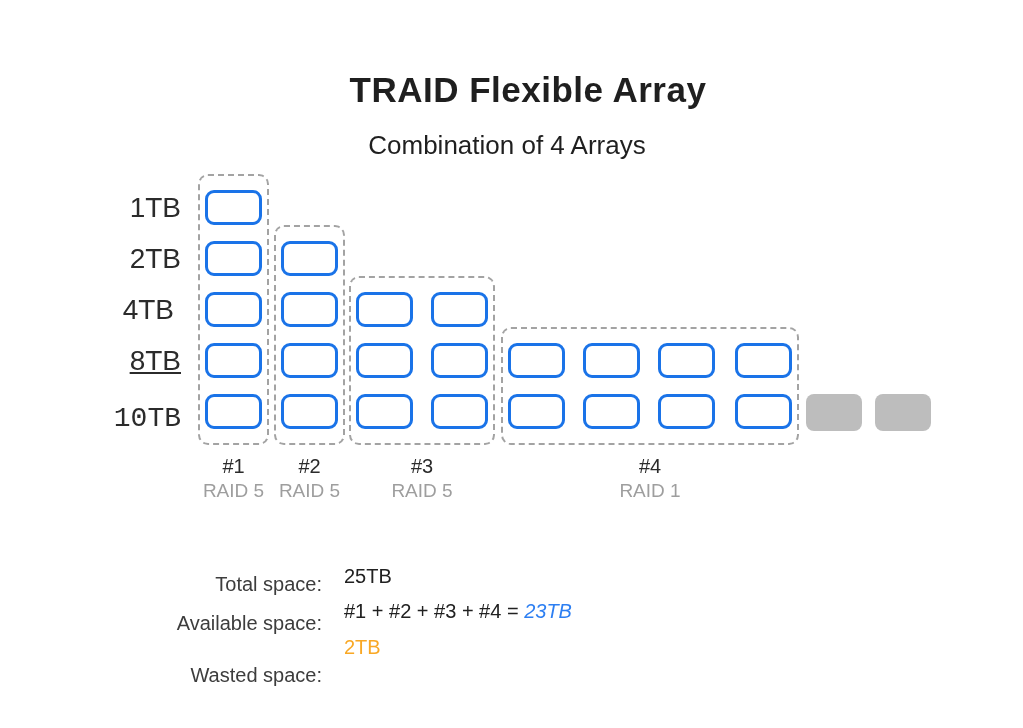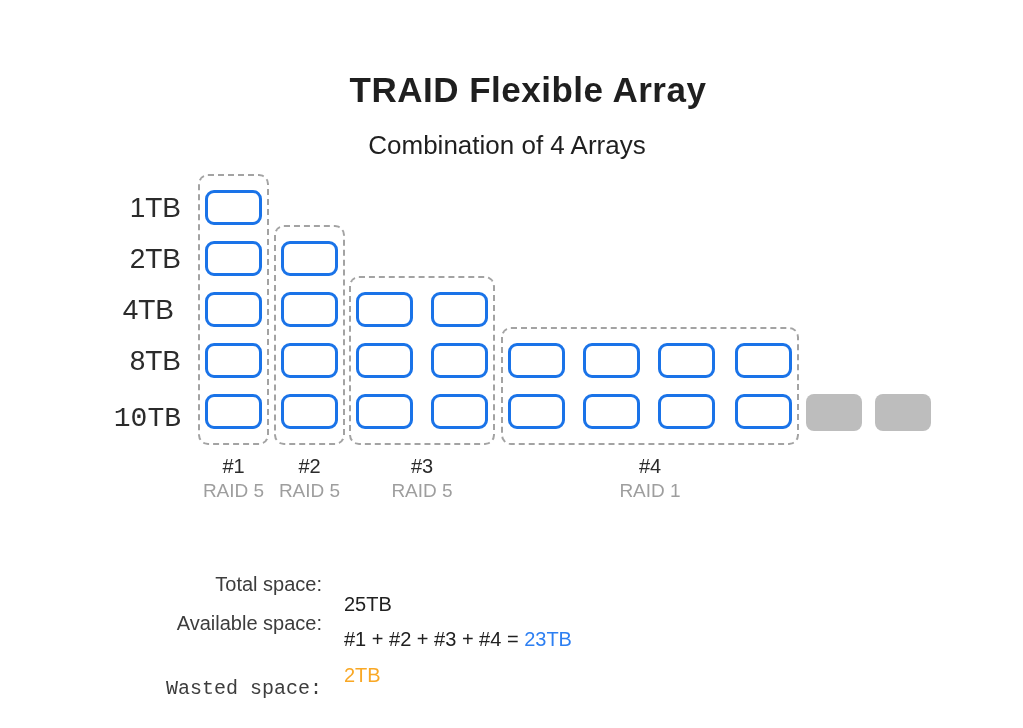--- a/index.html
+++ b/index.html
@@ -85,34 +85,33 @@
     font-size: 20px;
     color: #3d3d3d;
     margin-top: 8px;
   }
   .stat-value {
     height: 26px;
     line-height: 26px;
     font-size: 20px;
     color: #212121;
     white-space: nowrap;
-    margin-top: 28px;
   }
 </style>
 </head>
 <body>
 
 <div class="abs page-title">TRAID Flexible Array</div>
 <div class="abs page-subtitle">Combination of 4 Arrays</div>
 
 <div id="diagram">
     <div class="abs row-label" style="left: 90px; top: 194.5px; width: 91px;">1TB</div>
     <div class="abs row-label" style="left: 90px; top: 245.5px; width: 91px;">2TB</div>
     <div class="abs row-label" style="left: 83px; top: 296.5px; width: 91px;">4TB</div>
-    <div class="abs row-label" style="left: 90px; top: 347.5px; width: 91px;">8TB</div>
+    <div class="abs row-label" style="left: 90px; top: 347.5px; width: 91px; text-decoration: underline;">8TB</div>
     <div class="abs row-label" style="left: 90px; top: 406px; width: 91px; font-family: Liberation Mono, monospace;">10TB</div>
     <div class="abs group-box" style="left: 198px; top: 174px; width: 71px; height: 271px; border-color: rgb(163, 163, 163);"></div>
     <div class="abs disk-cell" style="left: 205px; top: 190px; width: 57px; height: 35px; border-color: rgb(26, 115, 232); background: rgb(255, 255, 255);"></div>
     <div class="abs disk-cell" style="left: 205px; top: 241px; width: 57px; height: 35px; border-color: rgb(26, 115, 232); background: rgb(255, 255, 255);"></div>
     <div class="abs disk-cell" style="left: 205px; top: 292px; width: 57px; height: 35px; border-color: rgb(26, 115, 232); background: rgb(255, 255, 255);"></div>
     <div class="abs disk-cell" style="left: 205px; top: 343px; width: 57px; height: 35px; border-color: rgb(26, 115, 232); background: rgb(255, 255, 255);"></div>
     <div class="abs disk-cell" style="left: 205px; top: 394px; width: 57px; height: 35px; border-color: rgb(26, 115, 232); background: rgb(255, 255, 255);"></div>
     <div class="abs group-id-label" style="left: 173.5px; top: 455px; width: 120px;">#1</div>
     <div class="abs group-raid-label" style="left: 173.5px; top: 480px; width: 120px; color: rgb(158, 158, 158);">RAID 5</div>
     <div class="abs group-box" style="left: 274px; top: 225px; width: 71px; height: 220px; border-color: rgb(163, 163, 163);"></div>
@@ -142,16 +141,16 @@
     <div class="abs disk-cell" style="left: 735px; top: 394px; width: 57px; height: 35px; border-color: rgb(26, 115, 232); background: rgb(255, 255, 255);"></div>
     <div class="abs group-id-label" style="left: 590px; top: 455px; width: 120px;">#4</div>
     <div class="abs group-raid-label" style="left: 590px; top: 480px; width: 120px; color: rgb(158, 158, 158);">RAID 1</div>
     <div class="abs wasted-cell" style="left: 806px; top: 394px; width: 56px; height: 37px; background: rgb(189, 189, 189);"></div>
     <div class="abs wasted-cell" style="left: 875px; top: 394px; width: 56px; height: 37px; background: rgb(189, 189, 189);"></div>
   </div>
 <div id="stats">
     <div class="abs stat-label" style="left: 60px; top: 563px; width: 262px;">Total space:</div>
     <div class="abs stat-value" style="left: 344px; top: 563px;"><span style="color: rgb(33, 33, 33);">25TB</span></div>
     <div class="abs stat-label" style="left: 60px; top: 602px; width: 262px;">Available space:</div>
-    <div class="abs stat-value" style="left: 344px; top: 598px;"><span style="color: rgb(33, 33, 33);">#1 + #2 + #3 + #4 = </span><span style="color: rgb(45, 127, 242);">23TB</span></div>
-    <div class="abs stat-label" style="left: 60px; top: 668px; width: 262px; font-family: Liberation Mono, monospace;">Wasted space:</div>
+    <div class="abs stat-value" style="left: 344px; top: 598px;"><span style="color: rgb(33, 33, 33);">#1 + #2 + #3 + #4 = </span><span style="color: rgb(45, 127, 242); font-style: italic;">23TB</span></div>
+    <div class="abs stat-label" style="left: 60px; top: 654px; width: 262px;">Wasted space:</div>
     <div class="abs stat-value" style="left: 344px; top: 634px;"><span style="color: rgb(249, 168, 37);">2TB</span></div>
   </div>
 
 </body></html>

